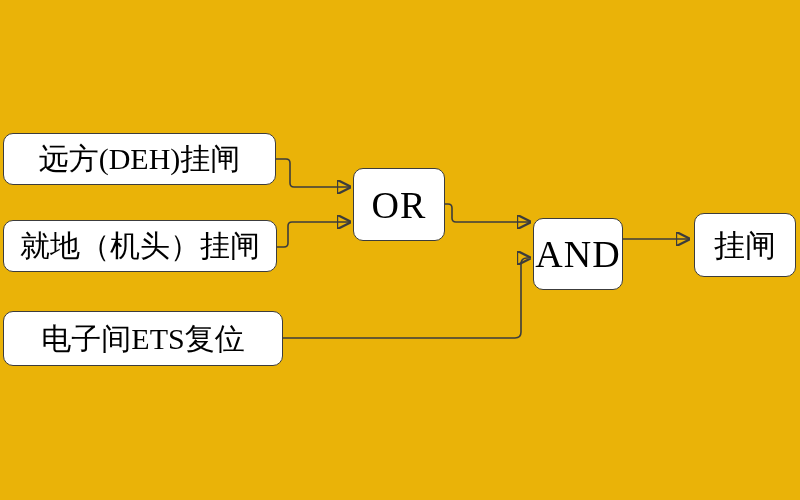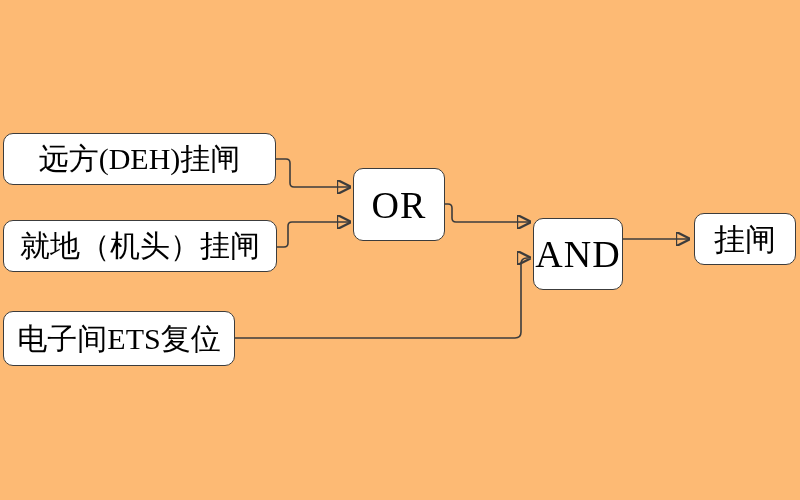--- a/index.html
+++ b/index.html
@@ -1,20 +1,20 @@
 <!DOCTYPE html>
 <html><head>
 <meta charset="utf-8">
 <style>
   html, body { margin: 0; padding: 0; }
   #canvas {
     position: relative;
     width: 800px;
     height: 500px;
-    background: #fdba74;
+    background: #eab308;
     overflow: hidden;
     font-family: "Liberation Serif", "DejaVu Serif", serif;
   }
   .node {
     position: absolute;
     box-sizing: border-box;
     border: 1.6px solid #3c3c3c;
     border-radius: 10px;
     background: #ffffff;
     display: flex;
@@ -23,24 +23,24 @@
     color: #000000;
     white-space: nowrap;
     line-height: 1;
   }
   .node.input-node { font-size: 30px; }
   .node.gate-node  { font-size: 38px; letter-spacing: 1px; }
   .node.output-node{ font-size: 31px; }
 
   #node-remote { left: 3px;   top: 133px; width: 273px; height: 52px; }
   #node-local  { left: 3px;   top: 220px; width: 274px; height: 52px; text-align: right; }
-  #node-ets    { left: 3px;   top: 311px; width: 232px; height: 55px; }
+  #node-ets    { left: 3px;   top: 311px; width: 280px; height: 55px; }
   #node-or     { left: 353px; top: 168px; width: 92px;  height: 73px; }
   #node-and    { left: 533px; top: 204px; width: 90px;  height: 72px; margin-top: 14px; }
-  #node-output { left: 694px; top: 213px; width: 102px; height: 52px; }
+  #node-output { left: 694px; top: 213px; width: 102px; height: 64px; }
 
   #wires {
     position: absolute;
     left: 0; top: 0;
     width: 800px; height: 500px;
     pointer-events: none;
   }
   #wires path {
     fill: none;
     stroke: #3c3c3c;

